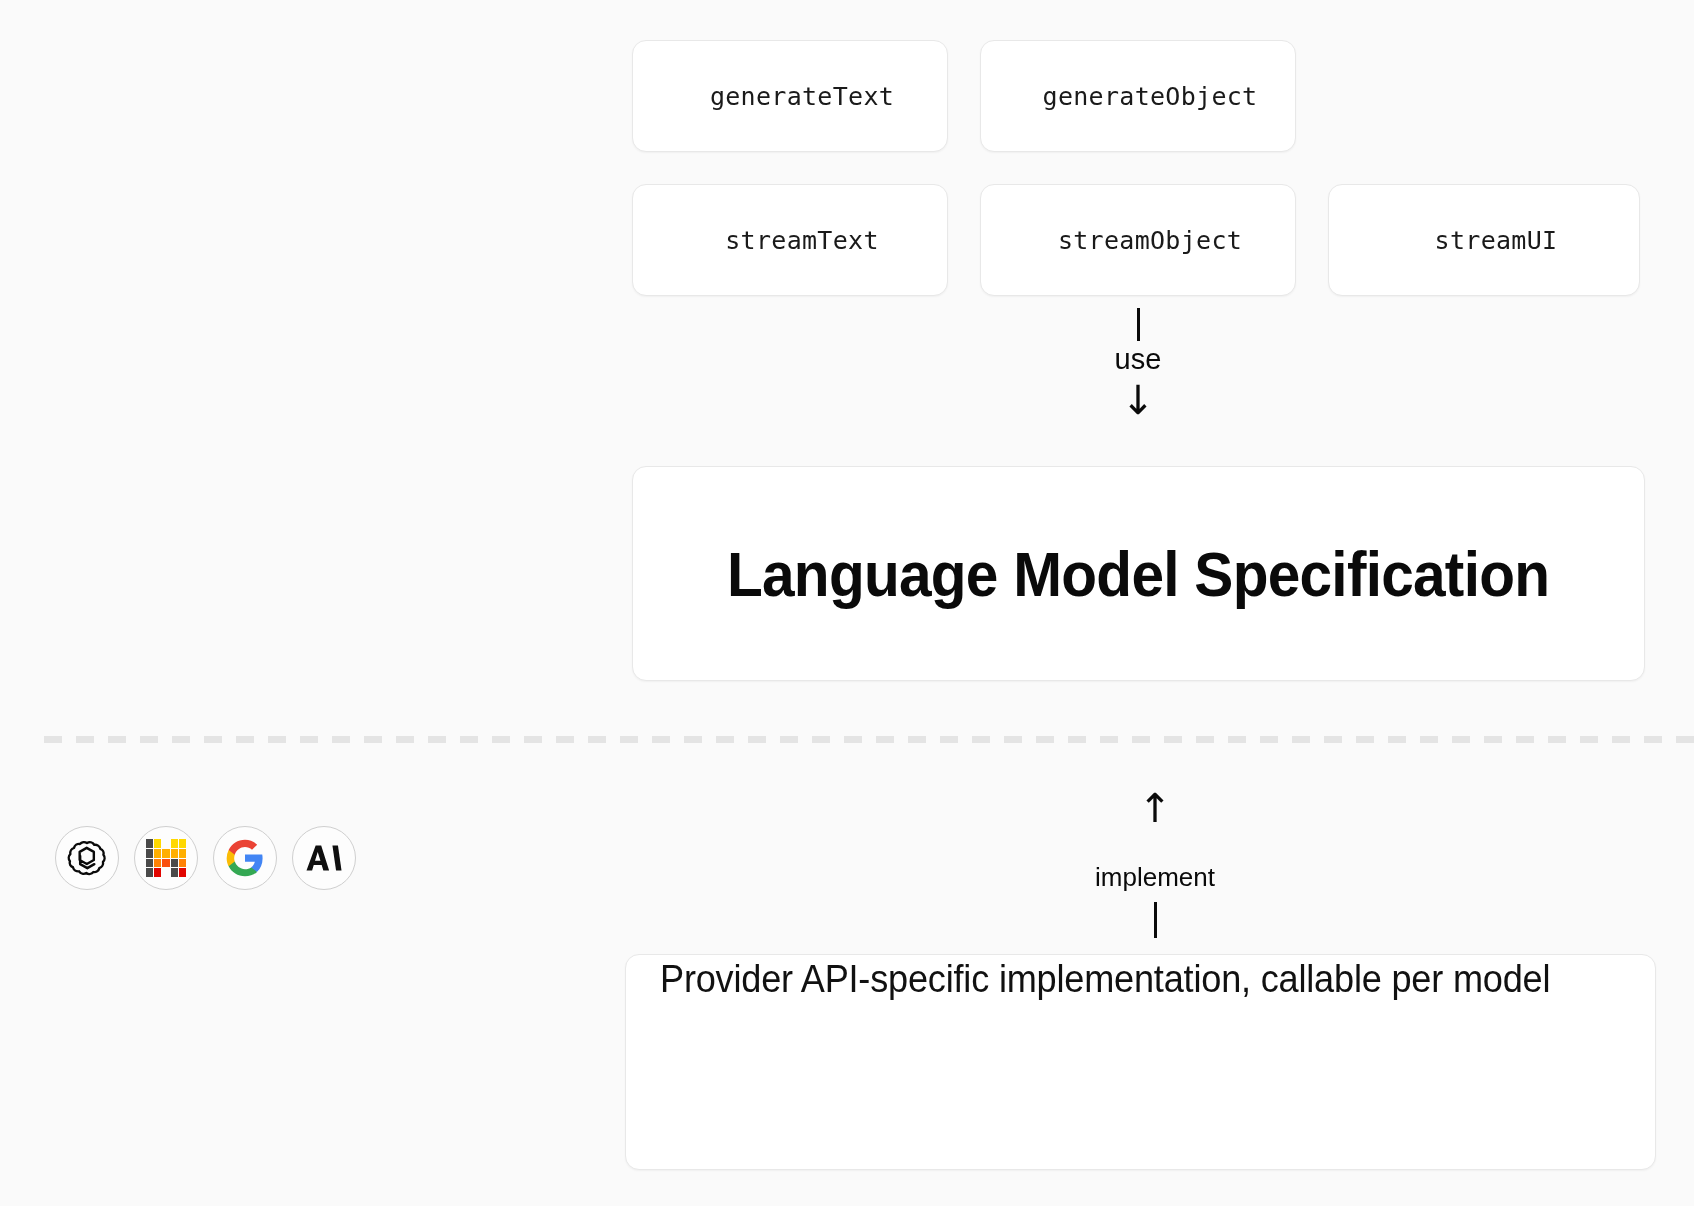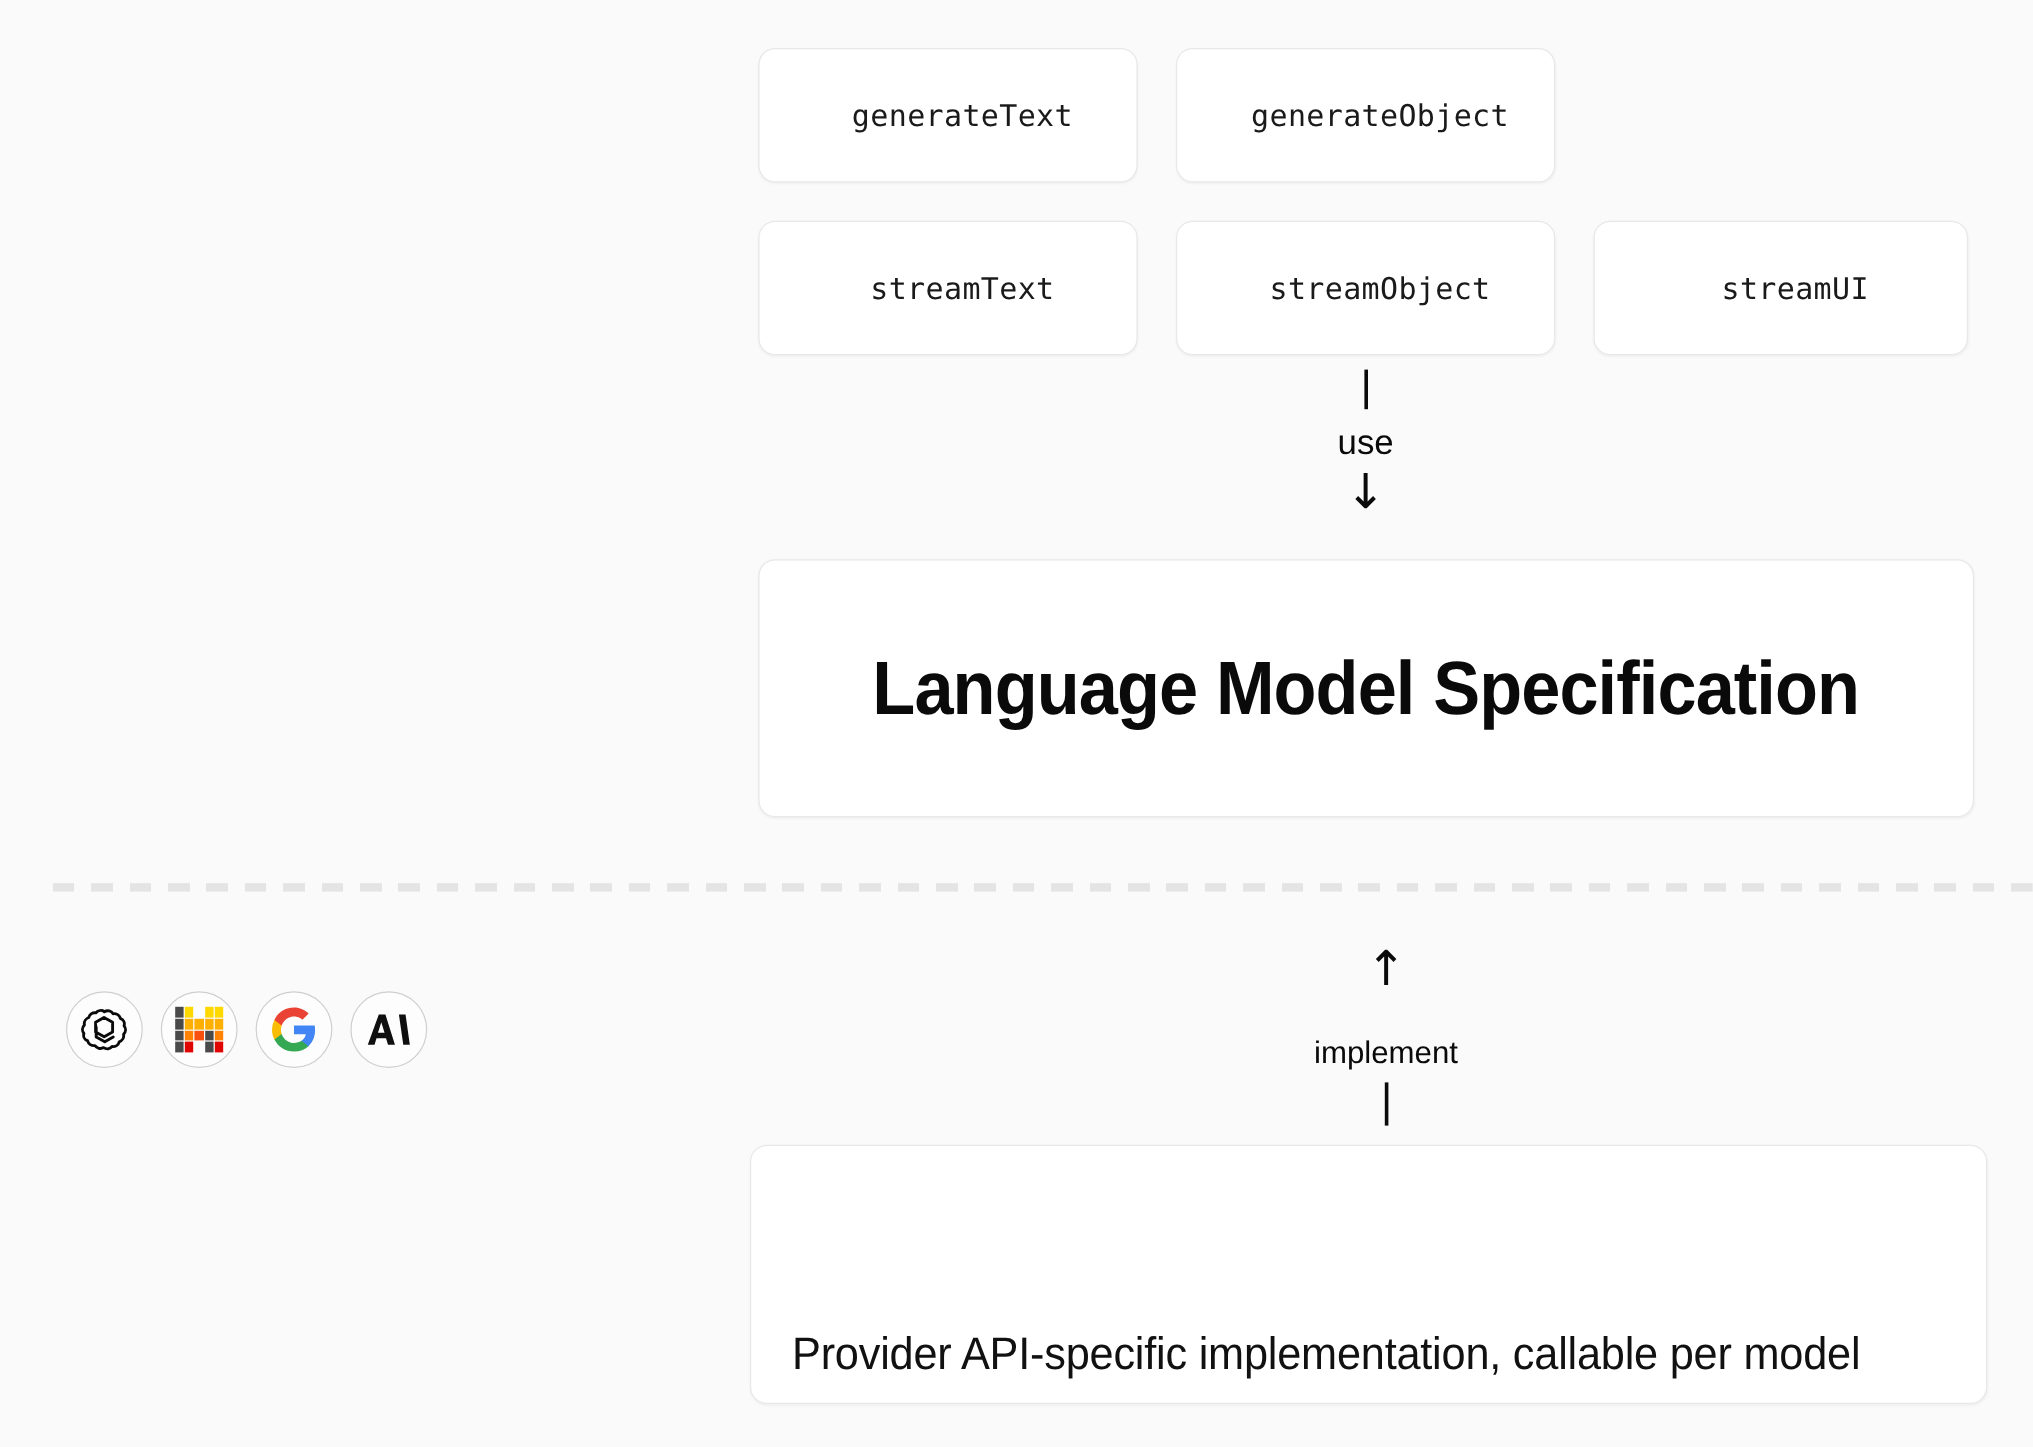--- a/index.html
+++ b/index.html
@@ -73,22 +73,22 @@
     white-space: nowrap;
   }
 
   
   #card-provider-impl {
     left: 625px;
     top: 954px;
     width: 1031px;
     height: 216px;
     justify-content: flex-start;
-    align-items: flex-end;
-    padding: 16px 34px;
+    align-items: flex-start;
+    padding: 0 34px;
   }
   .impl-text {
     font-family: "Liberation Sans Narrow", "Liberation Sans", sans-serif;
     font-size: 38px;
     font-weight: 500;
     color: #111111;
     line-height: 1.27;
     letter-spacing: -0.2px;
     transform: scaleX(0.95);
     transform-origin: left center;
@@ -120,21 +120,21 @@
     color: #0a0a0a;
   }
 
   
   #conn-use {
     left: 1090px;
     top: 308px;
     width: 96px;
   }
   #conn-use .conn-line { height: 33px; }
-  #conn-use .conn-label { margin-top: 14px; }
+  #conn-use .conn-label { margin-top: 4px; }
   #conn-use .arrow-glyph { margin-top: 8px; }
 
   
   #conn-implement {
     left: 1070px;
     top: 790px;
     width: 170px;
   }
   #conn-implement .arrow-glyph { margin-bottom: 6px; }
   #conn-implement .conn-label { font-size: 26px; margin-top: 32px; }

